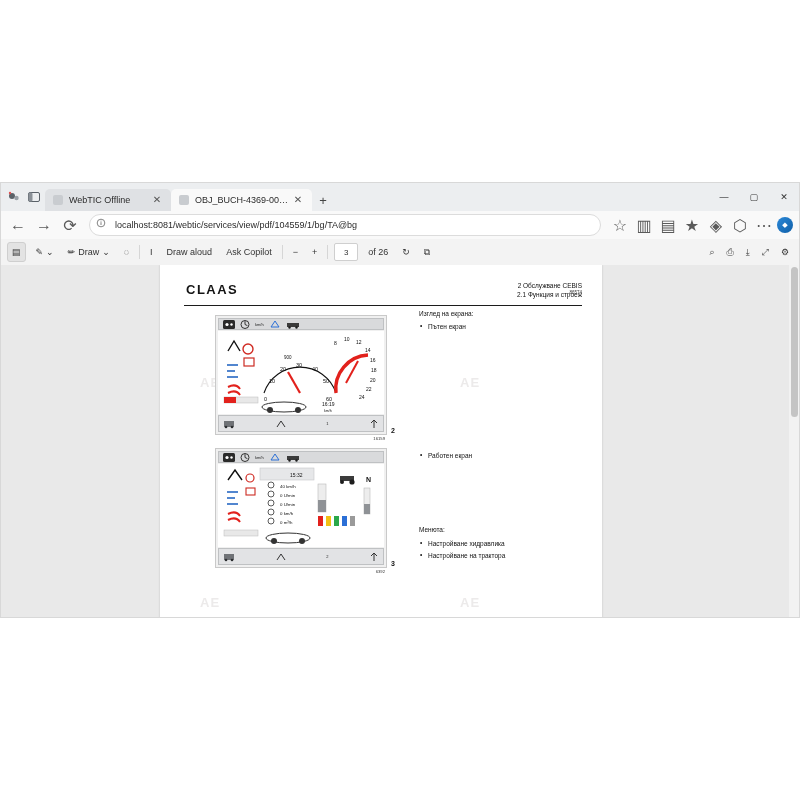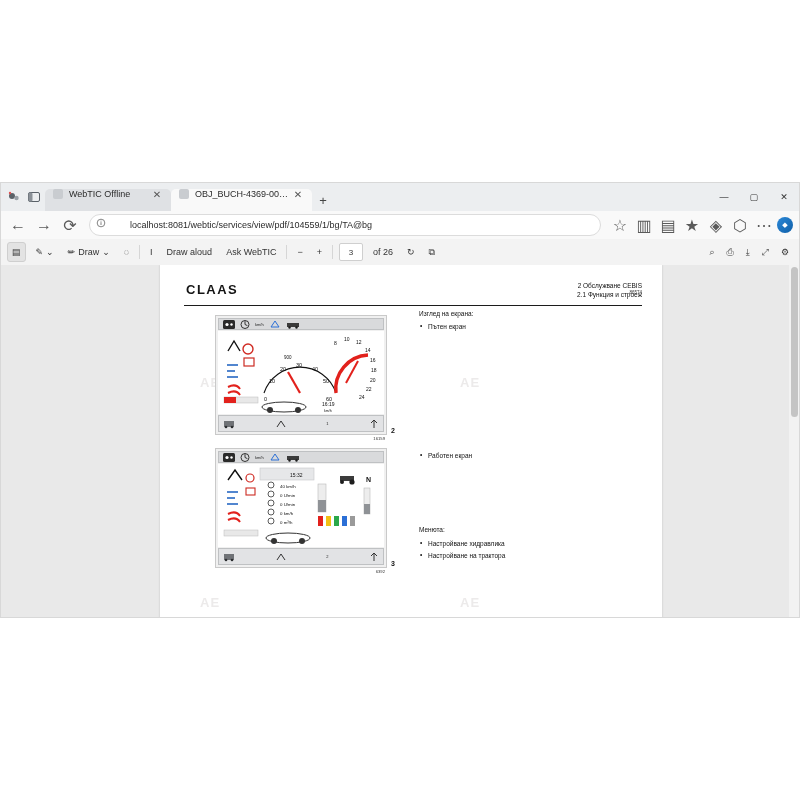--- a/index.html
+++ b/index.html
@@ -32,21 +32,21 @@
   }
   .tab-lefticons{
     display:flex;align-items:center;height:28px;padding:0 4px 0 6px;gap:6px;
   }
   .ic{
     width:14px;height:14px;display:inline-block;position:relative;
   }
   .ic svg{display:block}
   .tab{
     height:22px;margin-bottom:0;
-    display:flex;
+    display:flex;align-items:center;
     padding:0 8px;
     font-size:9px;color:#2b2b2b;
     border-radius:5px 5px 0 0;
     min-width:110px;max-width:125px;
     position:relative;
   }
   .tab .favicon{
     width:10px;height:10px;margin-right:6px;flex:0 0 auto;
     border-radius:2px;background:#c9ccd0;
   }
@@ -73,21 +73,21 @@
   
   .navbar{
     height:28px;background:#f9f9f9;display:flex;align-items:center;padding:0 6px;gap:4px;
   }
   .navbtn{
     width:22px;height:22px;display:flex;align-items:center;justify-content:center;
     color:#5a5a5a;border-radius:3px;
   }
   .omnibox{
     flex:1 1 auto;height:20px;background:#ffffff;border:1px solid #dcdcdc;border-radius:11px;
-    display:flex;align-items:center;padding:0 6px;gap:20px;font-size:9px;color:#2b2b2b;
+    display:flex;align-items:center;padding:0 6px;gap:5px;font-size:9px;color:#2b2b2b;
     margin:0 4px;
   }
   .omnibox .url{white-space:nowrap;overflow:hidden;text-overflow:ellipsis;}
   .navbar-right{display:flex;align-items:center;gap:2px}
   .avatar{
     width:16px;height:16px;border-radius:50%;
     background:linear-gradient(135deg,#2b88d8,#0f5fa8);
     display:flex;align-items:center;justify-content:center;color:#fff;font-size:7px;
   }
 
@@ -107,21 +107,21 @@
   }
   .pdfbar-right{margin-left:auto;display:flex;align-items:center;gap:4px}
 
   
   .viewer{
     position:absolute;left:0;right:0;top:82px;bottom:0;
     background:#e9e9e9;
     overflow:hidden;
   }
   .page{
-    position:absolute;left:159px;top:0;width:502px;height:530px;
+    position:absolute;left:159px;top:0;width:442px;height:530px;
     background:#fff;
     box-shadow:0 0 2px rgba(0,0,0,.18);
   }
   .scrollbar{
     position:absolute;right:0;top:0;width:10px;bottom:0;background:#f2f2f2;
   }
   .scrollthumb{
     position:absolute;right:1px;top:2px;width:7px;height:150px;background:#c4c4c4;border-radius:4px;
   }
   
@@ -256,21 +256,21 @@
     </div>
     <div class="pdfbtn">
       <span>✏</span>
       <span>Draw</span>
       <span>⌄</span>
     </div>
     <div class="pdfbtn">◌</div>
     <div class="sep"></div>
     <div class="pdfbtn">I</div>
     <div class="pdfbtn">Draw aloud</div>
-    <div class="pdfbtn">Ask WebTIC</div>
+    <div class="pdfbtn">Ask Copilot</div>
     <div class="sep"></div>
     <div class="pdfbtn">−</div>
     <div class="pdfbtn">+</div>
     <div class="sep"></div>
     <div class="pagebox">3</div>
     <div class="pdfbtn">of 26</div>
     <div class="pdfbtn">↻</div>
     <div class="pdfbtn">⧉</div>
 
     <div class="pdfbar-right">

